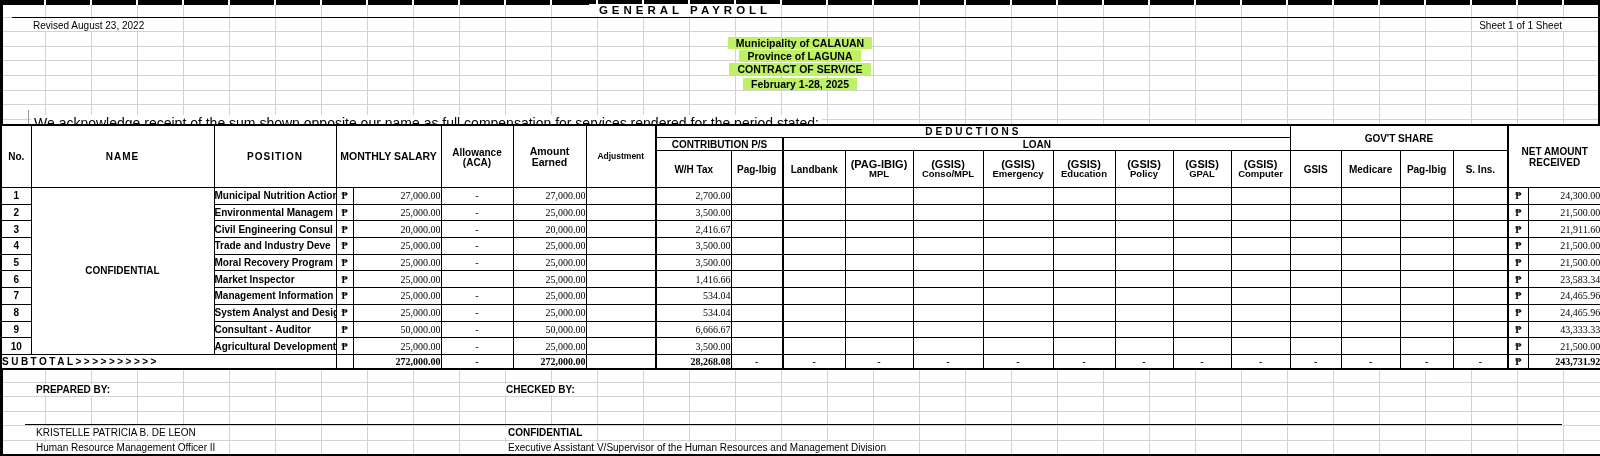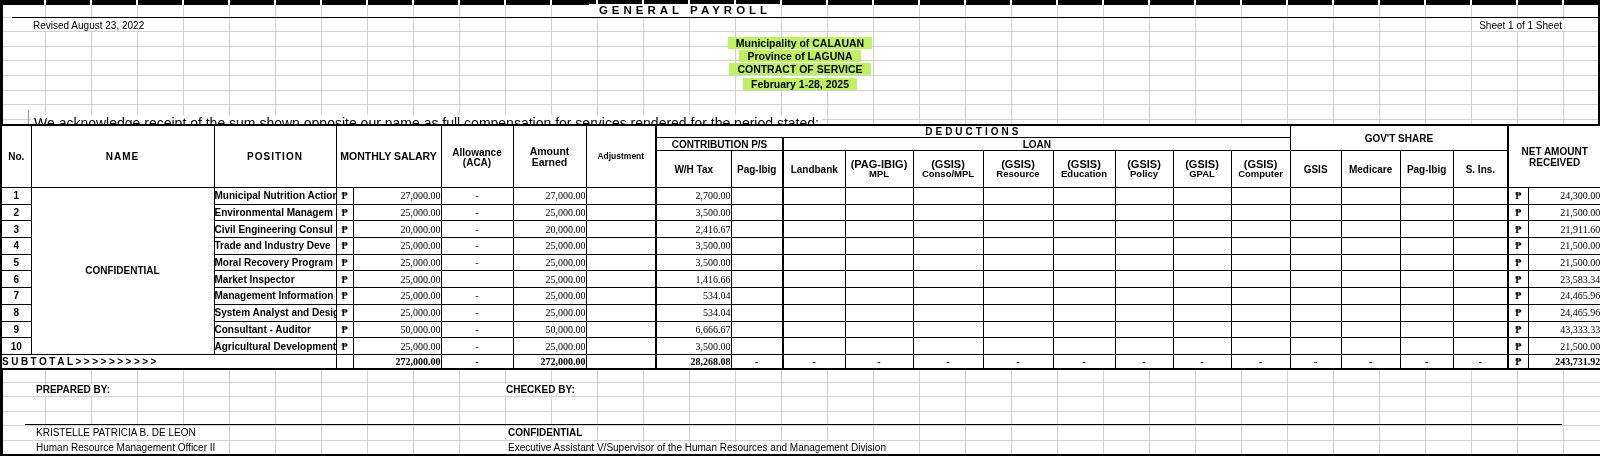--- a/index.html
+++ b/index.html
@@ -144,21 +144,21 @@
       <th>
           <span class="h-small">(PAG-IBIG)</span>
           <span class="h-main">MPL</span>
         </th>
       <th>
           <span class="h-small">(GSIS)</span>
           <span class="h-main">Conso/MPL</span>
         </th>
       <th>
           <span class="h-small">(GSIS)</span>
-          <span class="h-main">Resource</span>
+          <span class="h-main">Emergency</span>
         </th>
       <th>
           <span class="h-small">(GSIS)</span>
           <span class="h-main">Education</span>
         </th>
       <th>
           <span class="h-small">(GSIS)</span>
           <span class="h-main">Policy</span>
         </th>
       <th>

